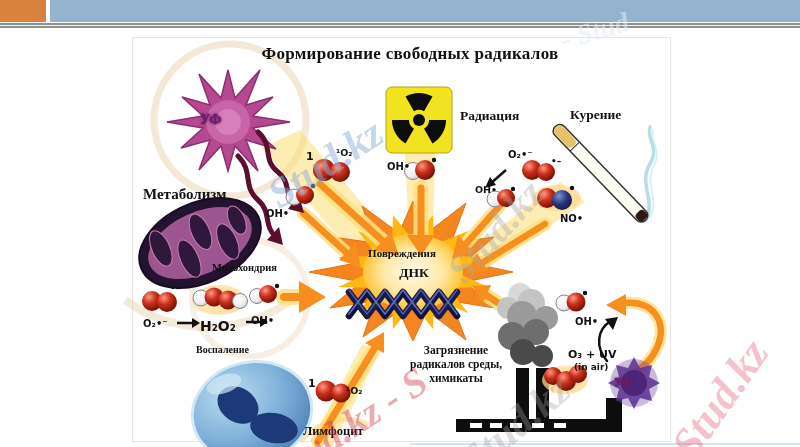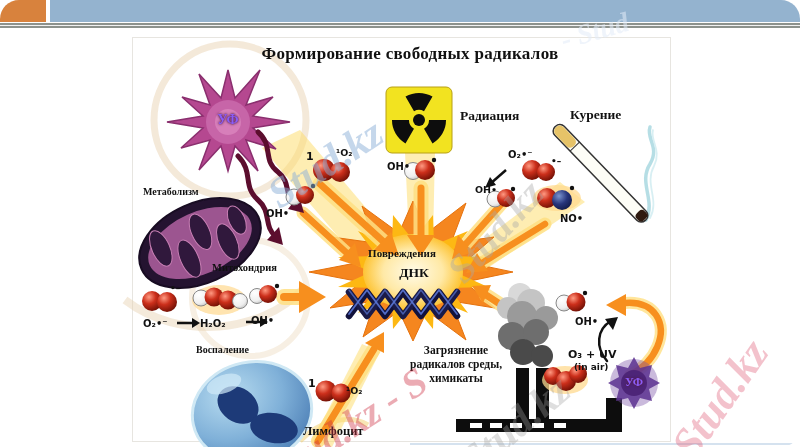--- a/index.html
+++ b/index.html
@@ -1,32 +1,32 @@
 <!DOCTYPE html>
 <html><head>
 <meta charset="utf-8">
 <style>
   html,body{margin:0;padding:0;background:#fff;}
   .page{position:relative;width:800px;height:447px;background:#fff;overflow:hidden;
-        font-family:"Liberation Sans",sans-serif;border-radius:19px;}
+        font-family:"Liberation Sans",sans-serif;}
   .abs{position:absolute;}
   
   .accent-square{left:0;top:0;width:46px;height:22px;background:#d8823d;z-index:3;}
   .top-bar{left:50px;top:0;width:750px;height:22px;background:#94b3cf;z-index:3;}
   .rule{left:0;top:23px;width:800px;height:1px;background:#f2f2f2;
         border-top:2px solid #8d928d;border-bottom:2px solid #8d928d;z-index:3;}
   
   .frame{left:132px;top:37px;width:537px;height:403px;border:1px solid #e7e5e0;z-index:1;background:#fff;}
   .bottom-accent{left:410px;top:443px;width:390px;height:2px;background:#d5e2ef;z-index:1;}
   
   .lbl{position:absolute;z-index:5;color:#111;white-space:nowrap;}
   .serif{font-family:"Liberation Serif","DejaVu Serif",serif;font-weight:bold;}
   .chem{font-family:"DejaVu Sans",sans-serif;font-weight:bold;}
   .ttl{font-size:17px;letter-spacing:.3px;text-align:center;}
-  .starlabel{color:#8b5cf6;text-shadow:0 0 2px #55204e,0 0 3px #55204e;text-align:center;}
+  .starlabel{color:#701a75;text-shadow:0 0 2px #55204e,0 0 3px #55204e;text-align:left;}
   .wm{position:absolute;z-index:6;font-family:"Liberation Serif",serif;font-weight:bold;
       font-style:italic;pointer-events:none;transform-origin:left bottom;white-space:nowrap;}
   svg{position:absolute;left:0;top:0;z-index:2;}
 </style>
 </head>
 <body>
 
 <div class="page">
 
   <div class="abs accent-square"></div>
@@ -292,21 +292,21 @@
           <circle cx="578" cy="374" r="9" fill="url(#gradRed)"></circle>
       </g>
     </g>
   </svg>
 
   <div class="lbl serif ttl" style="left:150px;top:44px;width:520px;">Формирование свободных радикалов</div>
 
   <div class="lbl serif starlabel" style="left:200px;top:112px;width:56px;font-size:14px;">УФ</div>
   <div class="lbl serif" style="left:460px;top:108px;font-size:13.5px;">Радиация</div>
   <div class="lbl serif" style="left:570px;top:107px;font-size:13.5px;">Курение</div>
-  <div class="lbl serif" style="left:143px;top:186px;font-size:10px;">Метаболизм</div>
+  <div class="lbl serif" style="left:143px;top:186px;font-size:15px;">Метаболизм</div>
   <div class="lbl serif" style="left:212px;top:262px;font-size:10.5px;text-align:right;">Митохондрия</div>
   <div class="lbl serif" style="left:196px;top:344px;font-size:10px;">Воспаление</div>
   <div class="lbl serif" style="left:303px;top:424px;font-size:12.5px;">Лимфоцит</div>
 
   <div class="lbl serif" style="left:388px;top:344px;width:136px;font-size:11.5px;text-align:center;line-height:1.2;white-space:normal;">
     <span style="display:block;">Загрязнение</span>
     <span style="display:block;">радикалов среды,</span>
     <span style="display:block;">химикаты</span>
   </div>
 
@@ -320,21 +320,21 @@
   <div class="lbl chem" style="left:306px;top:150px;font-size:11px;">1</div>
   <div class="lbl chem" style="left:336px;top:147px;font-size:9.5px;">¹O₂</div>
   <div class="lbl chem" style="left:266px;top:208px;font-size:10px;">OH•</div>
   <div class="lbl chem" style="left:387px;top:161px;font-size:10px;">OH•</div>
   <div class="lbl chem" style="left:508px;top:149px;font-size:10px;">O₂•⁻</div>
   <div class="lbl chem" style="left:551px;top:156px;font-size:9px;">•–</div>
   <div class="lbl chem" style="left:475px;top:184px;font-size:9.5px;">OH•</div>
   <div class="lbl chem" style="left:560px;top:213px;font-size:10px;">NO•</div>
   <div class="lbl chem" style="left:143px;top:318px;font-size:10px;">O₂•⁻</div>
   <div class="lbl chem" style="left:170px;top:283px;font-size:9px;">•–</div>
-  <div class="lbl chem" style="left:200px;top:318px;font-size:10px;">H₂O₂</div>
+  <div class="lbl chem" style="left:200px;top:318px;font-size:14px;">H₂O₂</div>
   <div class="lbl chem" style="left:251px;top:315px;font-size:10px;">OH•</div>
   <div class="lbl chem" style="left:308px;top:377px;font-size:11px;">1</div>
   <div class="lbl chem" style="left:346px;top:385px;font-size:9.5px;">¹O₂</div>
   <div class="lbl chem" style="left:575px;top:316px;font-size:10px;">OH•</div>
 
   <div class="wm" style="left:285px;top:170px;font-size:42px;color:rgba(140,175,215,0.5);transform:rotate(-33deg);">Stud.kz</div>
   <div class="wm" style="left:472px;top:245px;font-size:40px;color:rgba(168,168,168,0.4);transform:rotate(-48deg);">Stud.kz</div>
   <div class="wm" style="left:288px;top:446px;font-size:40px;color:rgba(205,45,65,0.4);transform:rotate(-33deg);">Stud.kz - S</div>
   <div class="wm" style="left:482px;top:436px;font-size:42px;color:rgba(160,160,160,0.35);transform:rotate(-40deg);">Stud.kz</div>
   <div class="wm" style="left:688px;top:438px;font-size:44px;color:rgba(220,80,110,0.35);transform:rotate(-55deg);">- Stud.kz</div>

